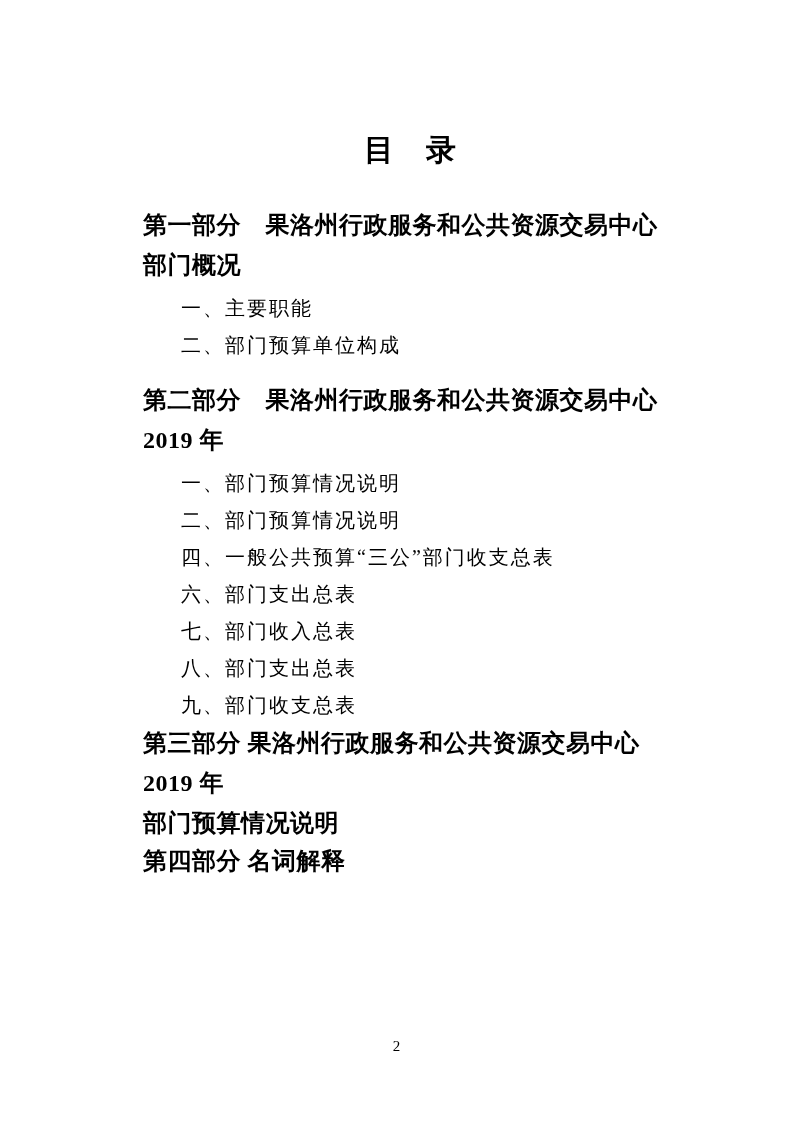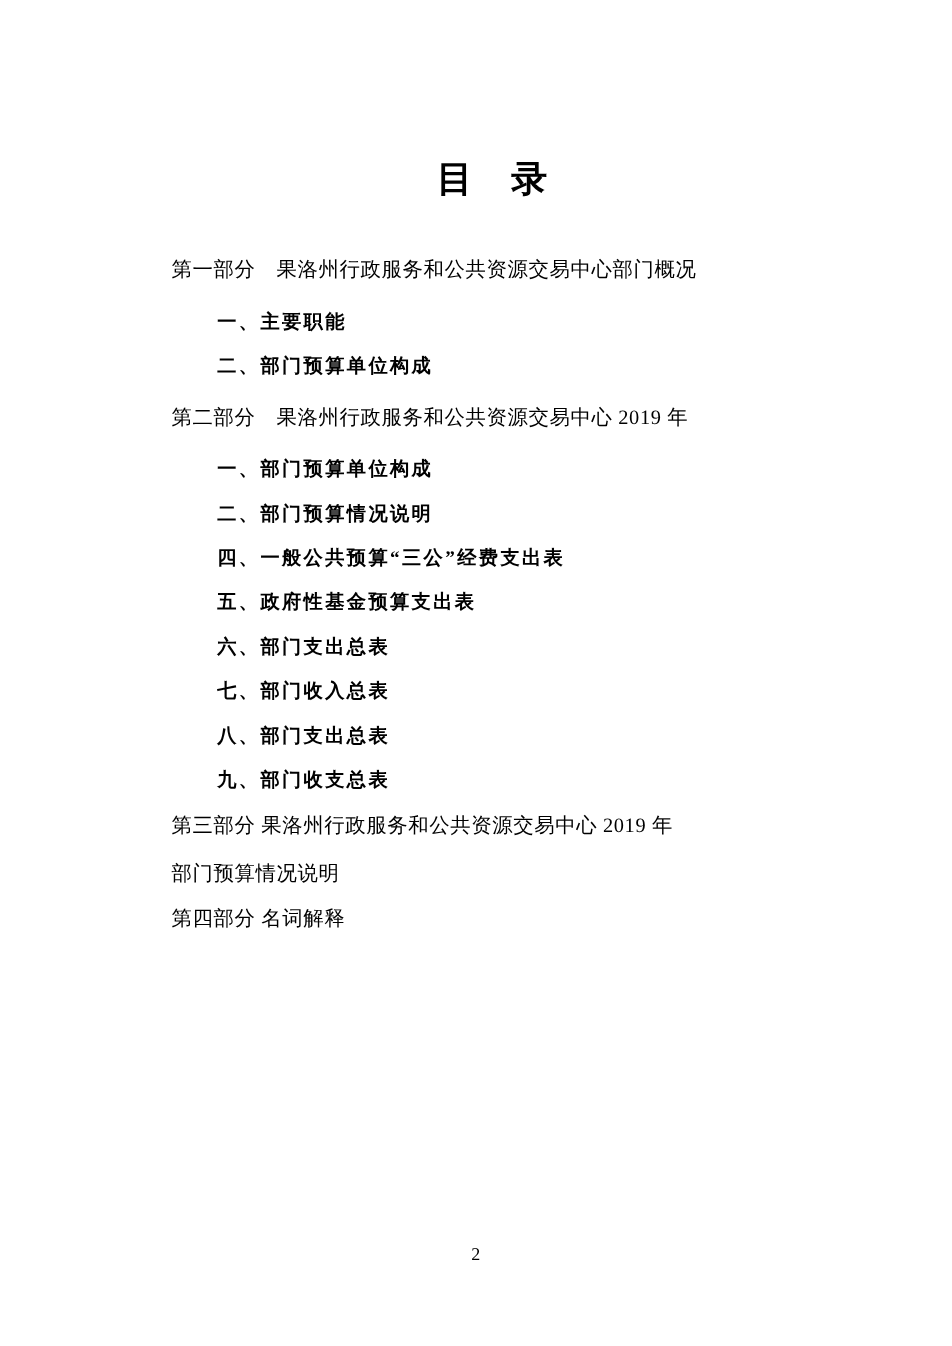--- a/index.html
+++ b/index.html
@@ -25,39 +25,39 @@
   }
   .doc-title {
     margin: 129px 0 0 0;
     font-size: 30px;
     font-weight: bold;
     line-height: 42px;
     text-align: center;
     letter-spacing: 1px;
   }
   .section-heading {
-    font-size: 17px;
-    font-weight: normal;
+    font-size: 24px;
+    font-weight: bold;
     line-height: 40px;
     letter-spacing: 0.5px;
   }
   .h-line { display: block; }
   .mt-h1 { margin-top: 34px; }
-  .mt-0  { margin-top: 4px; }
+  .mt-0  { margin-top: 16px; }
   .mt-n1 { margin-top: -1px; }
   .mt-n2 { margin-top: -2px; }
   .item-group {
     margin-top: 5px;
   }
   .toc-item {
     padding-left: 38px;
-    font-size: 16px;
+    font-size: 20px;
     line-height: 37px;
     letter-spacing: 2px;
-    font-weight: bold;
+    font-weight: normal;
   }
   .page-number {
     position: absolute;
     left: 0;
     right: 0;
     top: 1036px;
     text-align: center;
     font-size: 15px;
     line-height: 20px;
     letter-spacing: 0;
@@ -76,24 +76,23 @@
     </div>
     <div class="item-group">
       <div class="toc-item">一、主要职能</div>
       <div class="toc-item">二、部门预算单位构成</div>
     </div>
 
     <div class="section-heading mt-0">
       <span class="h-line">第二部分　果洛州行政服务和公共资源交易中心 2019 年</span>
     </div>
     <div class="item-group mt-n2">
-      <div class="toc-item">一、部门预算单位构成</div>
+      <div class="toc-item">一、部门预算情况说明</div>
       <div class="toc-item">二、部门预算情况说明</div>
-      <div class="toc-item">四、一般公共预算“三公”经费支出表</div>
-      <div class="toc-item">五、政府性基金预算支出表</div>
+      <div class="toc-item">四、一般公共预算“三公”部门收支总表</div>
       <div class="toc-item">六、部门支出总表</div>
       <div class="toc-item">七、部门收入总表</div>
       <div class="toc-item">八、部门支出总表</div>
       <div class="toc-item">九、部门收支总表</div>
     </div>
 
     <div class="section-heading mt-n1">
       <span class="h-line">第三部分 果洛州行政服务和公共资源交易中心 2019 年</span>
       <span class="h-line">部门预算情况说明</span>
     </div>

